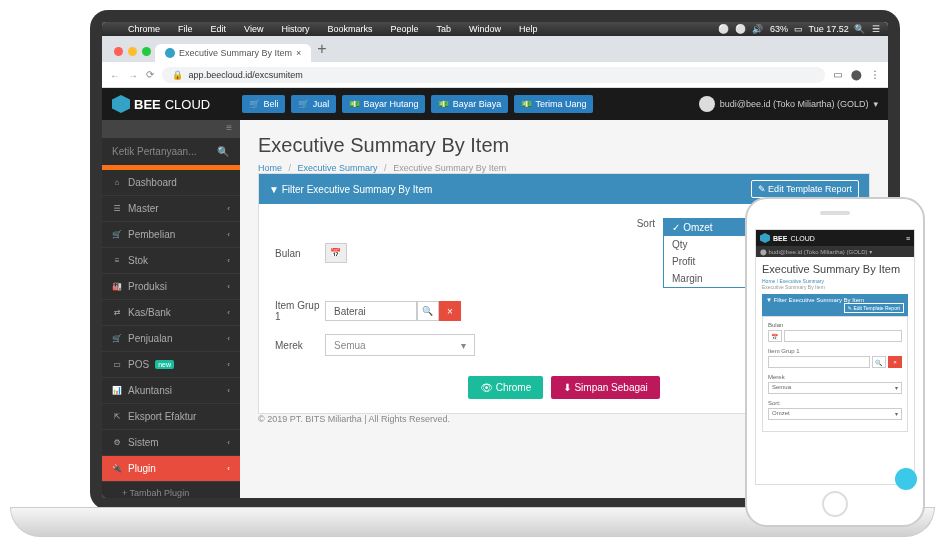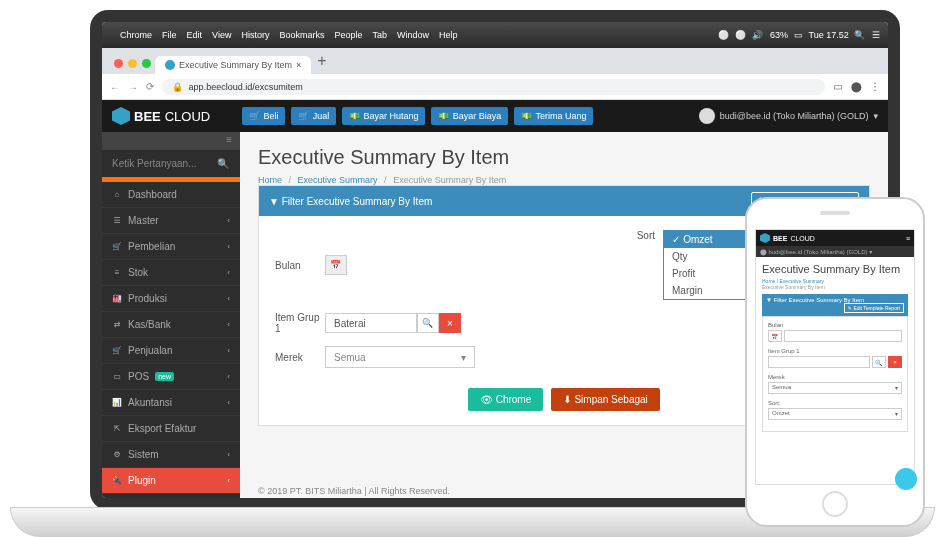--- a/index.html
+++ b/index.html
@@ -1,21 +1,21 @@
 <!DOCTYPE html>
 <html><head>
 <meta charset="utf-8">
 <style>
 *{margin:0;padding:0;box-sizing:border-box;font-family:Arial,sans-serif}
 body{background:#fff;width:945px;height:537px;position:relative;overflow:hidden}
 .laptop{position:absolute;left:0;top:0;width:800px;height:537px}
 .laptop-screen{position:absolute;left:90px;top:10px;width:810px;height:500px;background:#333;border-radius:18px;padding:12px}
 .laptop-inner{width:100%;height:100%;background:#fff;border-radius:4px;overflow:hidden;display:flex;flex-direction:column}
 .laptop-base{position:absolute;left:10px;bottom:0;width:925px;height:30px;background:linear-gradient(#f5f5f5,#d0d0d0);border-radius:0 0 30px 30px;border:1px solid #ccc}
-.mac-menubar{height:26px;background:linear-gradient(#4a4a4a,#2a2a2a);display:flex;align-items:center;padding:0 8px;color:#fff;font-size:9px;gap:10px}
+.mac-menubar{height:14px;background:linear-gradient(#4a4a4a,#2a2a2a);display:flex;align-items:center;padding:0 8px;color:#fff;font-size:9px;gap:18px}
 .mac-menubar .right{margin-left:auto;display:flex;gap:6px;align-items:center}
 .chrome-tabs{height:26px;background:#dee1e6;display:flex;align-items:end;padding:0 8px}
 .traffic{display:flex;gap:5px;padding:0 4px 6px}
 .dot{width:9px;height:9px;border-radius:50%}
 .dot.r{background:#ff5f56}.dot.y{background:#ffbd2e}.dot.g{background:#27c93f}
 .tab{background:#fff;padding:4px 10px;border-radius:6px 6px 0 0;font-size:9px;display:flex;align-items:center;gap:4px;color:#555}
 .tab-fav{width:10px;height:10px;background:#34a1c7;border-radius:50%}
 .chrome-addr{height:26px;background:#fff;border-bottom:1px solid #ddd;display:flex;align-items:center;padding:0 8px;gap:8px;font-size:10px;color:#555}
 .nav-arrow{color:#888}
 .addr-bar{flex:1;background:#f1f3f4;border-radius:12px;padding:3px 10px;font-size:9px;color:#333;display:flex;align-items:center;gap:5px}
@@ -50,22 +50,22 @@
 .finput{border:1px solid #ccc;padding:4px 8px;font-size:10px;width:140px;height:20px;background:#fff}
 .sort-area{margin-left:auto;display:flex;align-items:flex-start;gap:8px}
 .dropdown{width:190px;border:1px solid #3c8dbc;background:#fff;font-size:10px}
 .dd-opt{padding:3px 8px;color:#555}
 .dd-opt.sel{background:#3c8dbc;color:#fff}
 .search-btn{width:22px;height:20px;border:1px solid #ccc;background:#fff;display:flex;align-items:center;justify-content:center;font-size:9px}
 .del-btn{width:22px;height:20px;background:#e74c3c;color:#fff;display:flex;align-items:center;justify-content:center;font-size:10px}
 .select{border:1px solid #ccc;padding:4px 8px;width:150px;height:22px;font-size:10px;display:flex;justify-content:space-between;align-items:center;color:#888}
 .actions{display:flex;justify-content:center;gap:8px;margin-top:20px}
 .btn-prev{background:#1abc9c;color:#fff;padding:6px 12px;font-size:10px;border-radius:2px}
-.btn-save{background:#c2410c;color:#fff;padding:6px 12px;font-size:10px;border-radius:2px}
-.footer{font-size:9px;color:#888;margin-top:60px}
+.btn-save{background:#be185d;color:#fff;padding:6px 12px;font-size:10px;border-radius:2px}
+.footer{font-size:9px;color:#888;}
 .phone{position:absolute;right:20px;bottom:10px;width:180px;height:330px;background:#fff;border:2px solid #ccc;border-radius:22px;padding:30px 8px 40px;z-index:10}
 .phone-speaker{position:absolute;top:12px;left:50%;transform:translateX(-50%);width:30px;height:4px;background:#ddd;border-radius:2px}
 .phone-home{position:absolute;bottom:8px;left:50%;transform:translateX(-50%);width:26px;height:26px;border:2px solid #ddd;border-radius:50%}
 .phone-screen{width:100%;height:100%;border:1px solid #ddd;background:#fff;overflow:hidden;font-size:7px}
 .p-top{background:#1a1a1a;color:#fff;padding:3px 4px;display:flex;align-items:center;gap:3px}
 .p-user{background:#333;color:#aaa;padding:2px 4px;font-size:6px}
 .p-main{padding:6px}
 .p-h1{font-size:11px;color:#444;margin-bottom:3px}
 .p-bc{font-size:5px;color:#3c8dbc;margin-bottom:4px}
 .p-panel-hd{background:#3c8dbc;color:#fff;padding:3px 4px;font-size:6px}
@@ -232,20 +232,21 @@
                   <span class="mi">⚙</span>
                   <span>Sistem</span>
                   <span class="chev">‹</span>
                 </div>
                 <div class="menu-item active">
                   <span class="mi">🔌</span>
                   <span>Plugin</span>
                   <span class="chev">‹</span>
                 </div>
               </div>
+            <div class="menu-sub">+ Tambah Plugin</div>
           </div>
           <div class="main">
             <h1>Executive Summary By Item</h1>
             <div class="breadcrumb">
               <span>Home</span>
               <span class="sep">/</span>
               <span>Executive Summary</span>
               <span class="sep">/</span>
               <span class="cur">Executive Summary By Item</span>
             </div>

